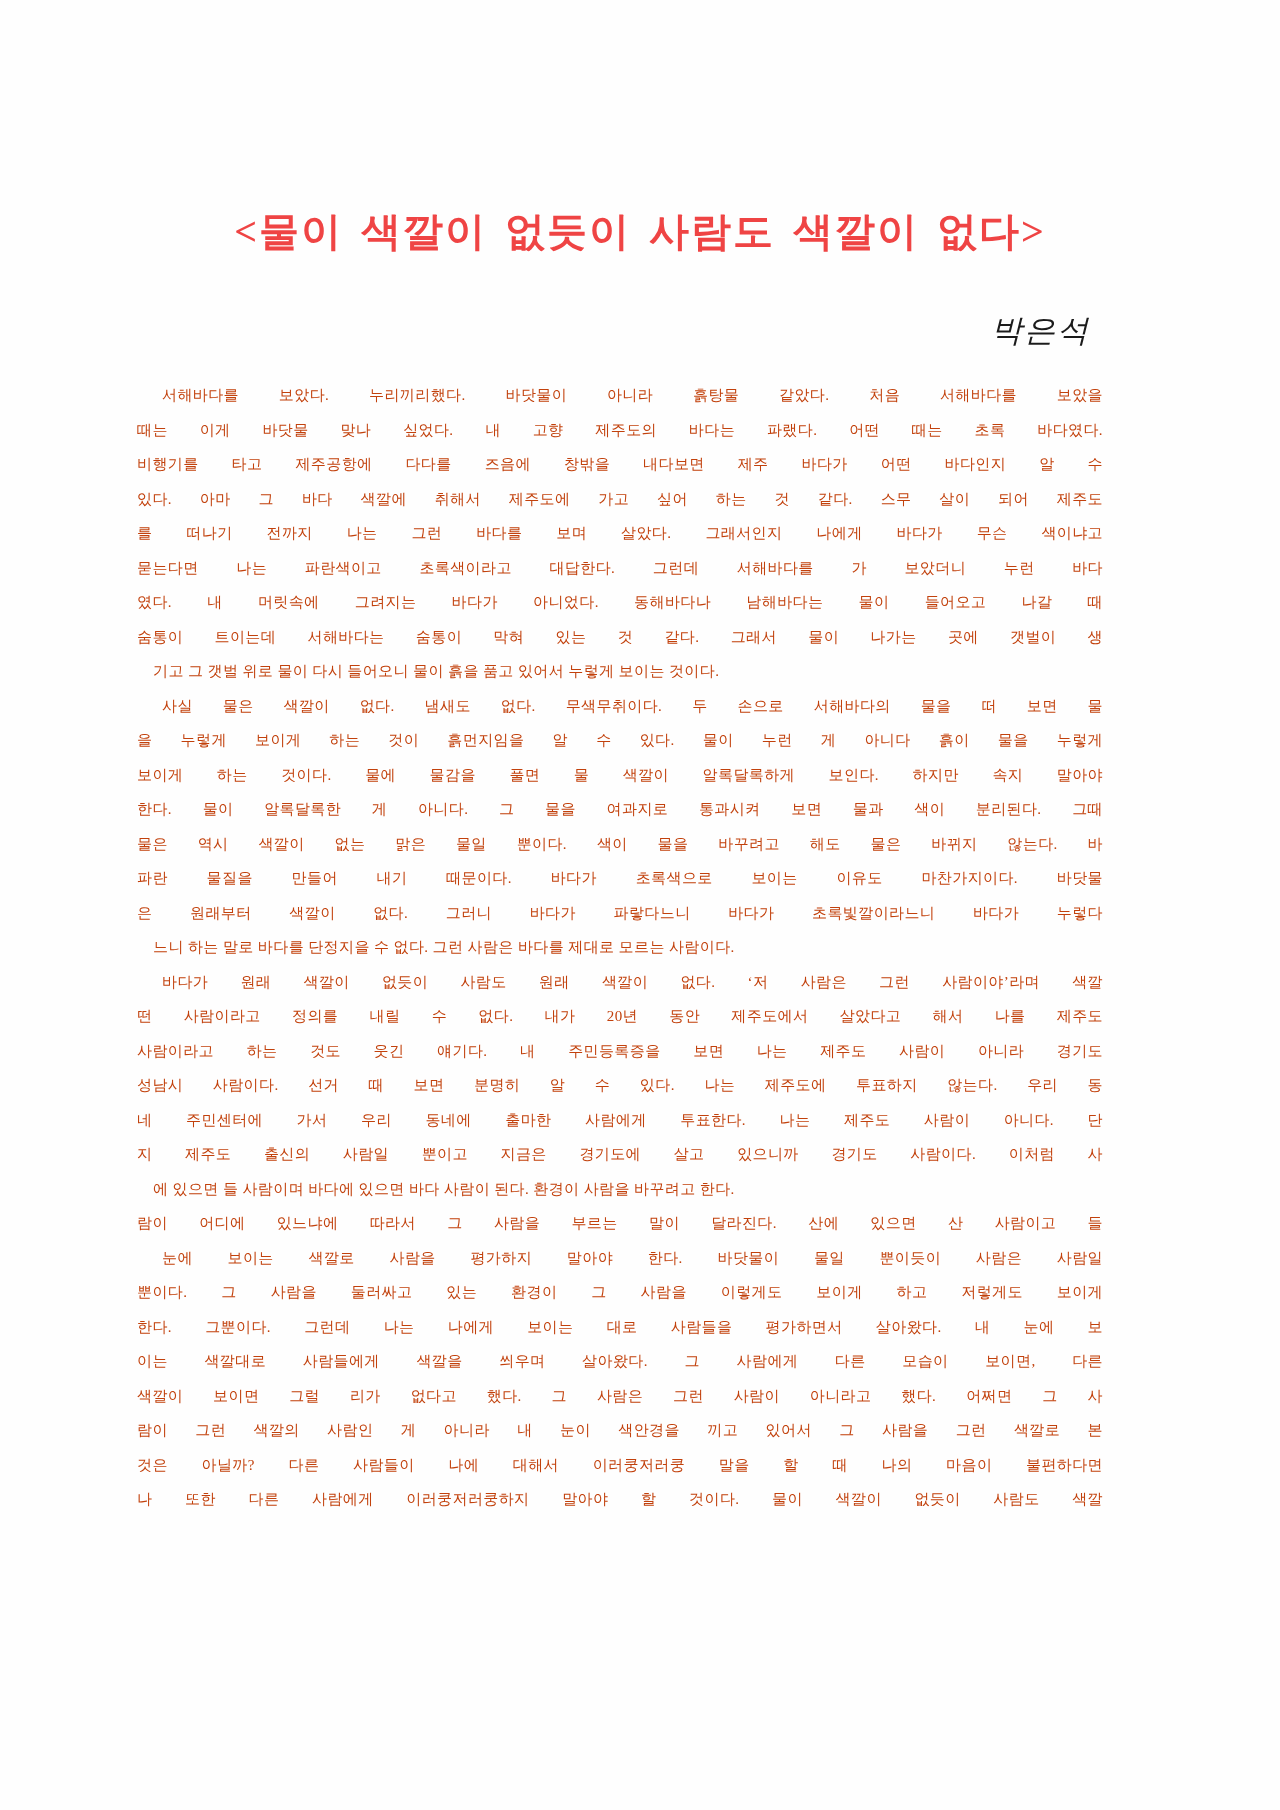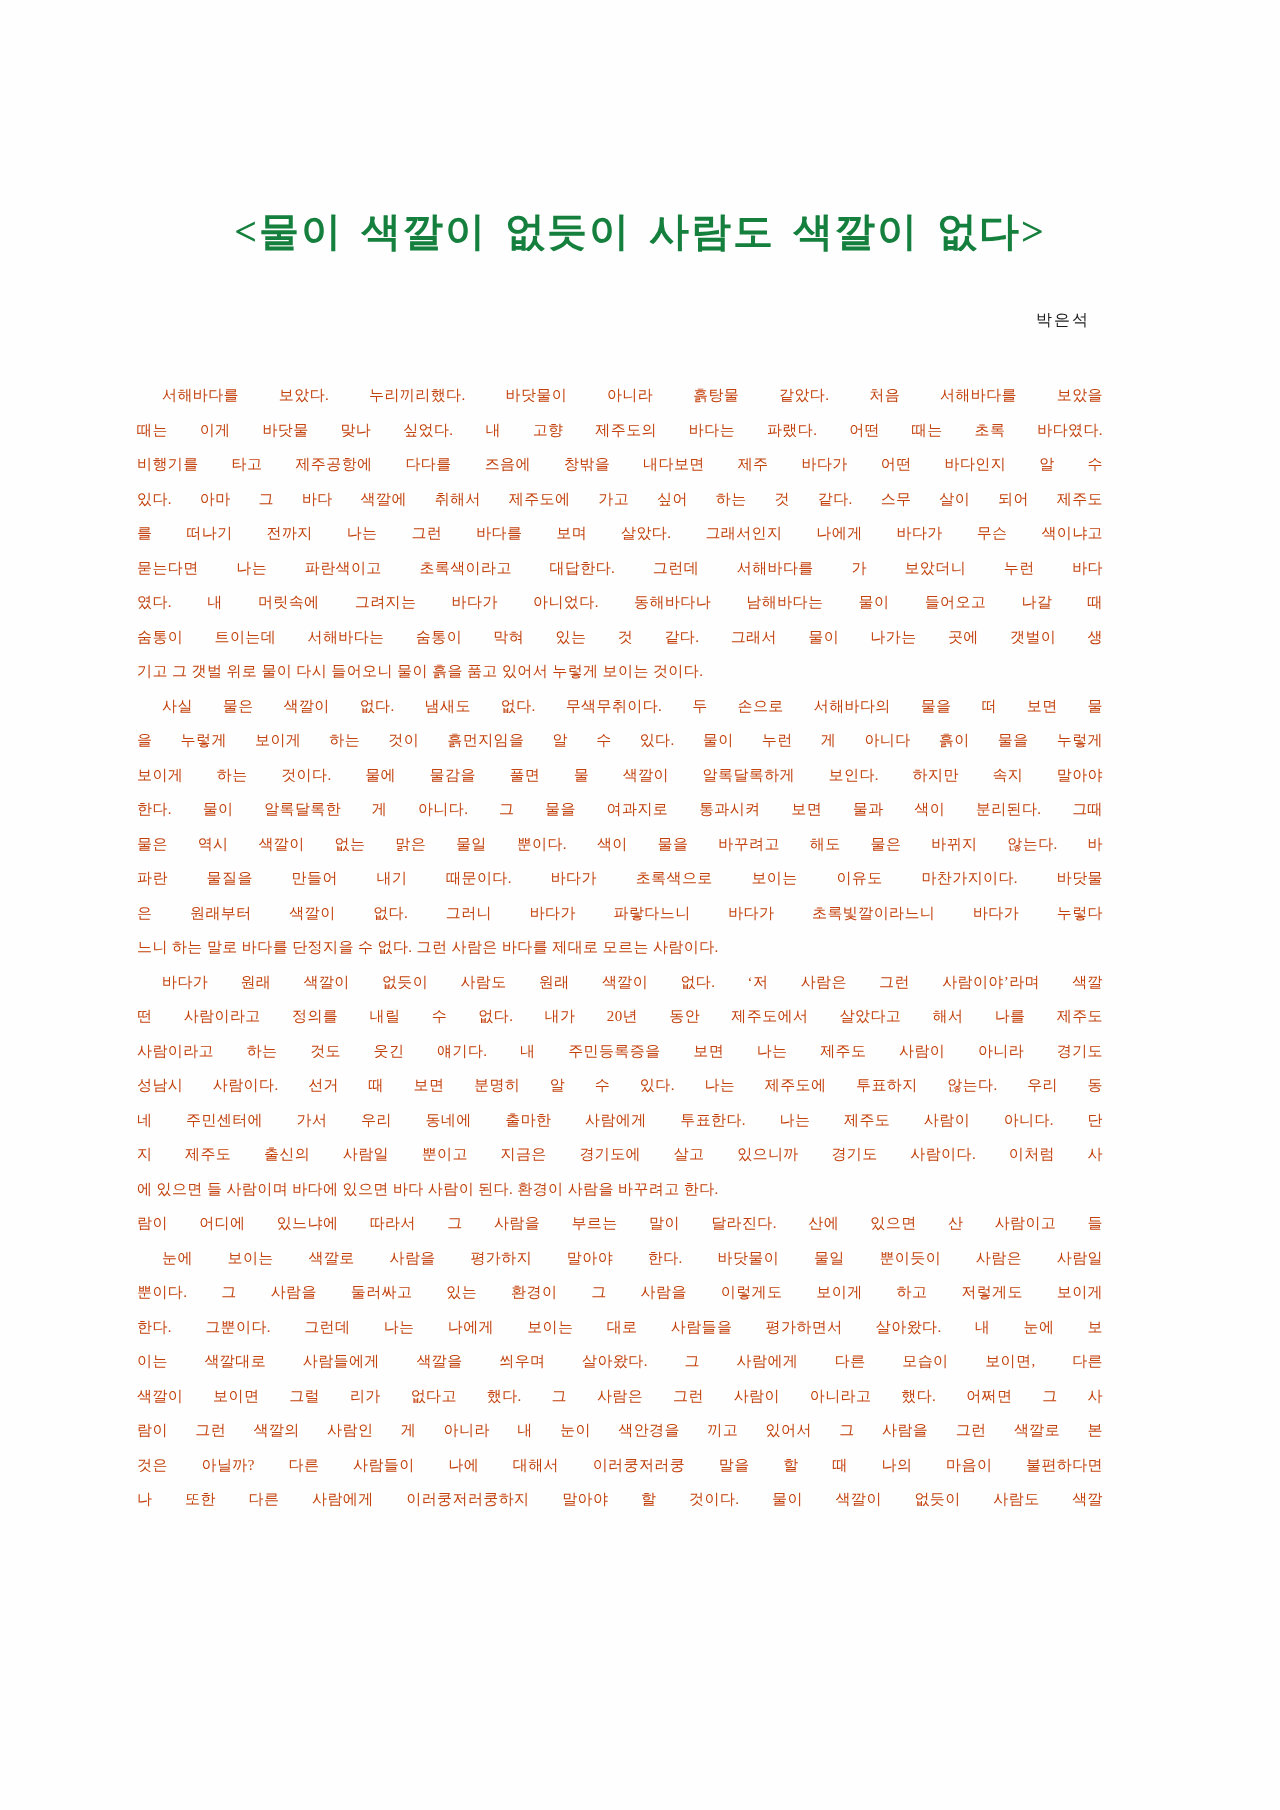--- a/index.html
+++ b/index.html
@@ -18,30 +18,31 @@
   }
   .title {
     position: absolute;
     top: 204px;
     left: 0;
     width: 100%;
     text-align: center;
     font-size: 40px;
     font-weight: 700;
     letter-spacing: 2px;
-    color: #15803d;
+    color: #ef4444;
     word-spacing: 6px;
   }
   .author {
     position: absolute;
     top: 310px;
     right: 190px;
-    font-size: 16px;
+    font-size: 31px;
     letter-spacing: 2px;
     color: #1b1b1b;
+    font-style: italic;
   }
   .essay-body {
     position: absolute;
     top: 378px;
     left: 137px;
     width: 966px;
   }
   .line {
     height: 34.5px;
     line-height: 34.5px;
@@ -51,20 +52,21 @@
     text-align-last: justify;
     white-space: normal;
     overflow: hidden;
     color: #c2410c;
   }
   .line.first {
     text-indent: 25px;
   }
   .line.last {
     text-align-last: left;
+    margin-left: 16px;
   }
 </style>
 </head>
 <body>
 
 <div class="page">
   <div class="title">&lt;물이 색깔이 없듯이 사람도 색깔이 없다&gt;</div>
   <div class="author">박은석</div>
   <div class="essay-body">
       <div class="line first">서해바다를 보았다. 누리끼리했다. 바닷물이 아니라 흙탕물 같았다. 처음 서해바다를 보았을</div>

